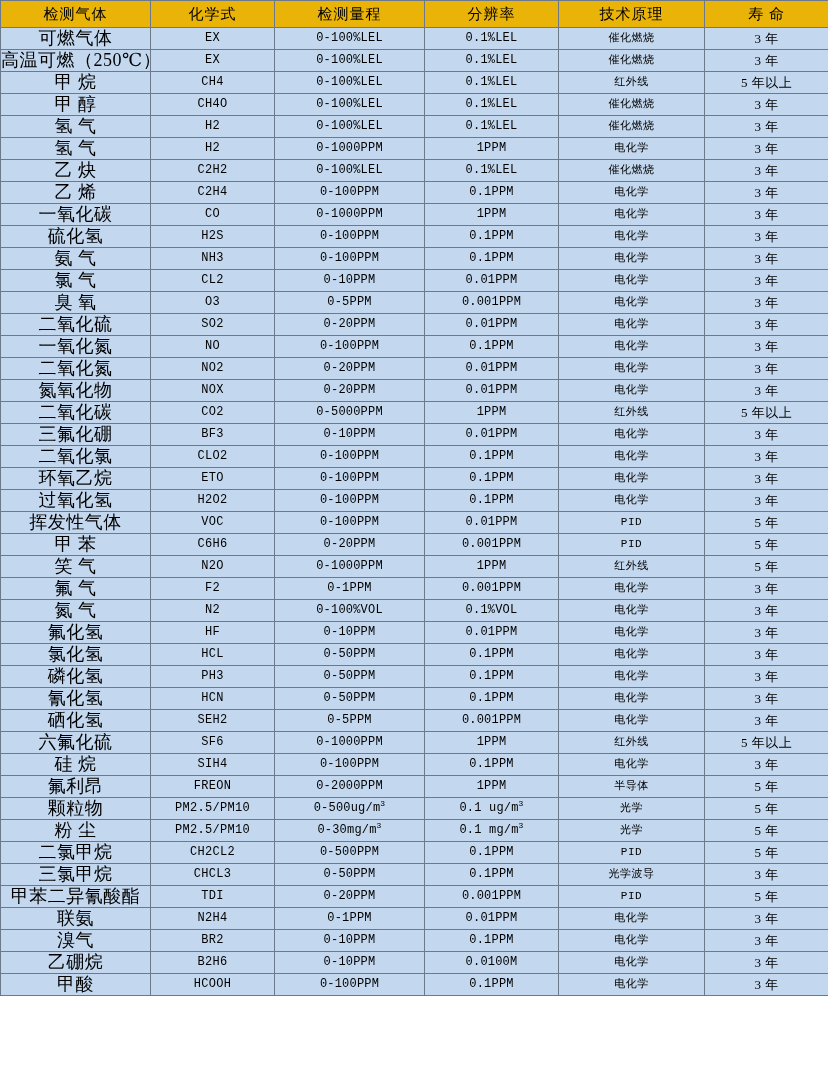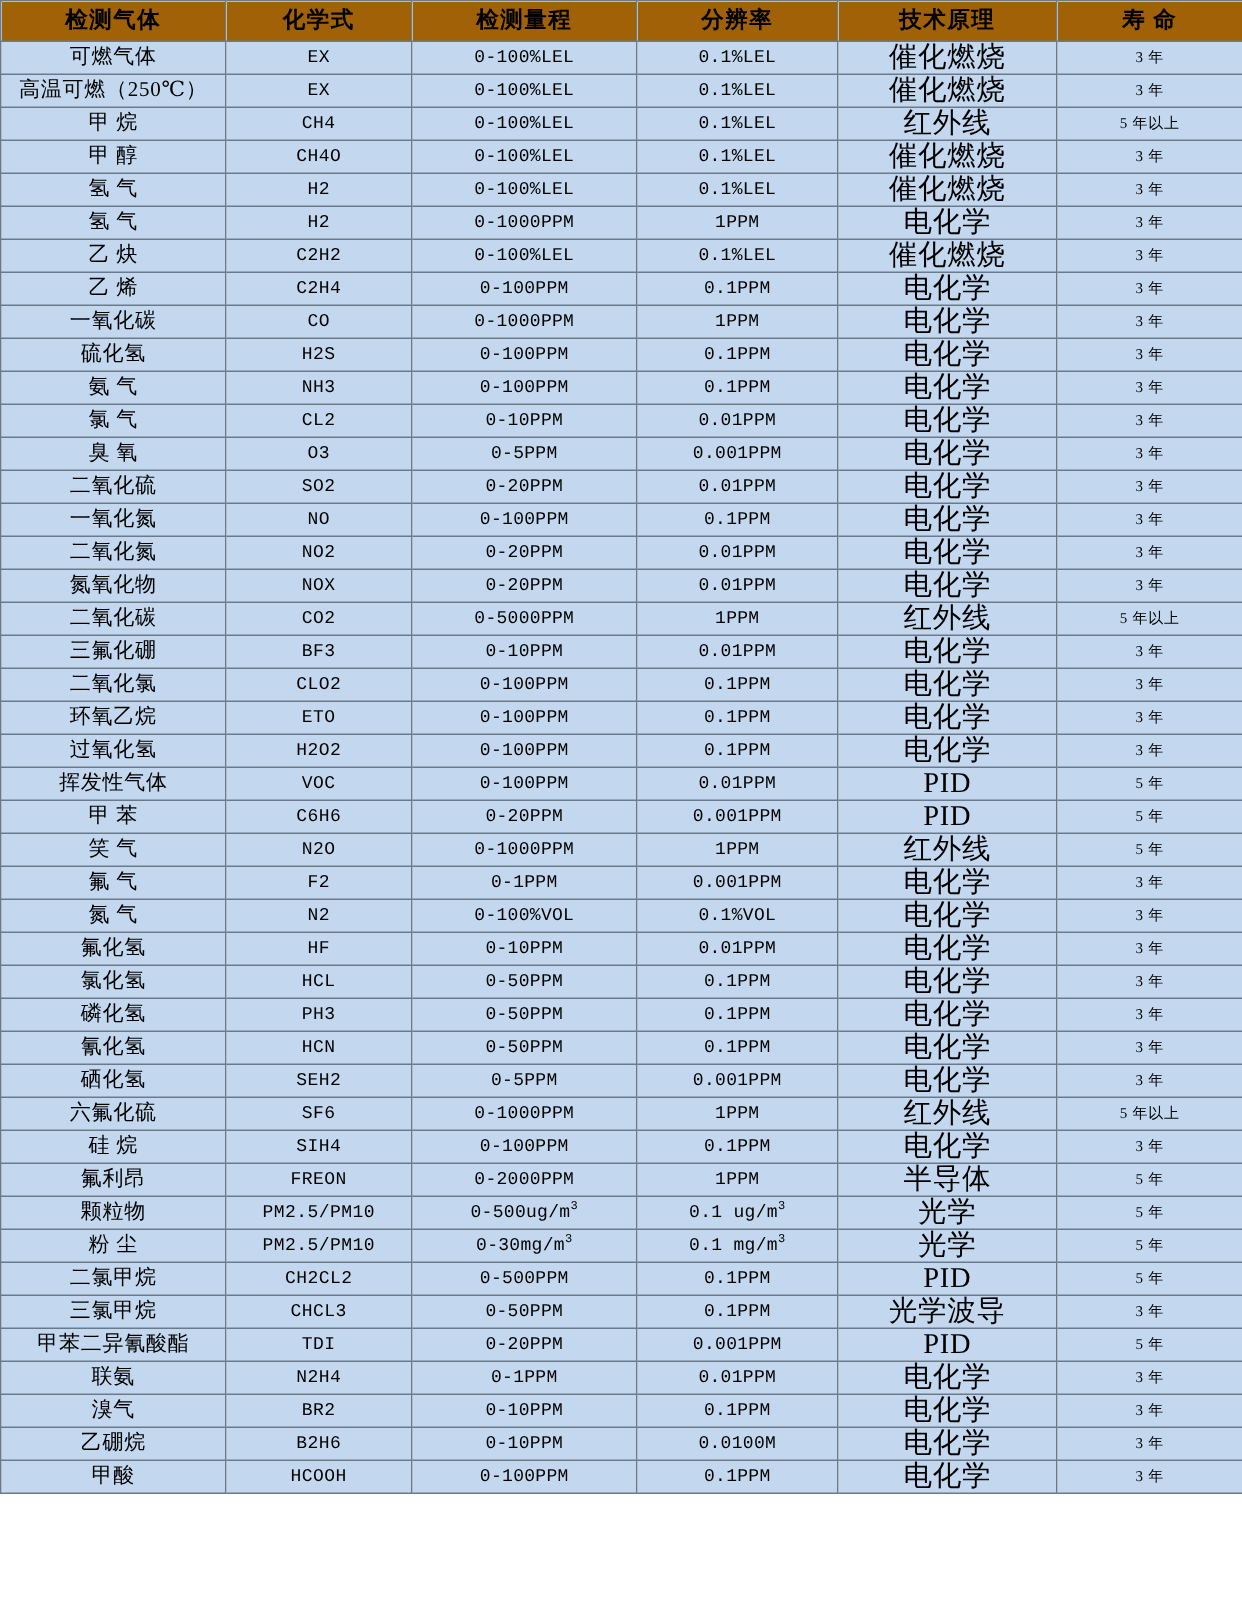--- a/index.html
+++ b/index.html
@@ -23,49 +23,50 @@
     vertical-align: middle;
     background: #c3d8ef;
     color: #000000;
     padding: 0;
     height: 21px;
     line-height: 21px;
     overflow: hidden;
     white-space: nowrap;
   }
   table.gas-table thead th {
-    background: #a16207;
-    font-weight: bold;
+    background: #eab308;
+    font-weight: normal;
     font-size: 15px;
     height: 26px;
     line-height: 26px;
     letter-spacing: 1px;
   }
   td.c-name {
-    font-size: 14px;
+    font-size: 18px;
     letter-spacing: 0.5px;
   }
   td.c-formula {
     font-family: "Liberation Mono", "DejaVu Sans Mono", monospace;
     font-size: 12px;
     letter-spacing: 0.3px;
     margin-top: 29px;
   }
   td.c-range,
   td.c-res {
     font-family: "Liberation Mono", "DejaVu Sans Mono", monospace;
     font-size: 12px;
     letter-spacing: 0.2px;
   }
   td.c-tech {
-    font-size: 19px;
+    font-size: 11px;
     letter-spacing: 0.5px;
+    font-family: Liberation Mono, monospace;
   }
   td.c-life {
-    font-size: 10px;
+    font-size: 13px;
     letter-spacing: 0.5px;
     font-family: Liberation Serif, serif;
   }
   
   col.w-name    { width: 150px; }
   col.w-formula { width: 124px; }
   col.w-range   { width: 150px; }
   col.w-res     { width: 134px; }
   col.w-tech    { width: 146px; }
   col.w-life    { width: 124px; }

